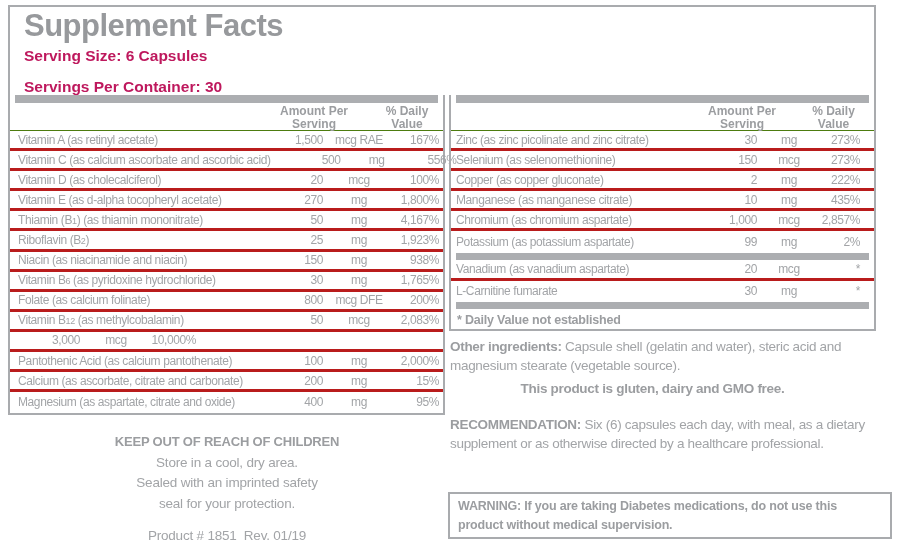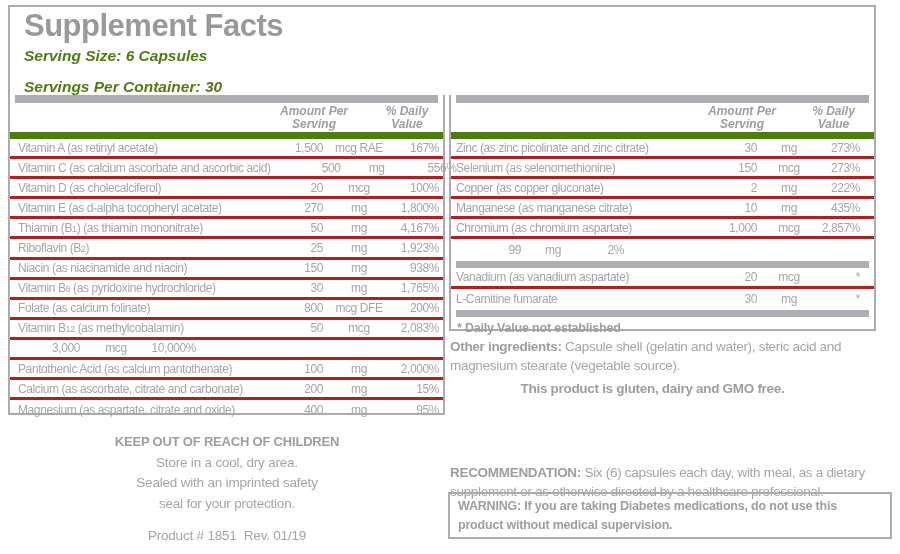--- a/index.html
+++ b/index.html
@@ -6,28 +6,28 @@
   #label{position:relative;width:900px;height:554px;background:#ffffff;overflow:hidden;
          font-family:"Liberation Sans","DejaVu Sans",sans-serif;color:#a2a4a7;}
   .abs{position:absolute;}
   
   #frame-header{left:8px;top:5px;width:868px;height:90px;border:2px solid #a9abae;border-bottom:none;box-sizing:border-box;}
   .colbox{box-sizing:border-box;border:2px solid #a9abae;border-top:none;}
   #left-box{left:8px;top:95px;width:437px;height:320px;}
   #right-box{left:449px;top:95px;width:427px;height:236px;}
   
   #title{left:24px;top:8px;font-size:31px;font-weight:bold;letter-spacing:-0.5px;color:#97999c;white-space:nowrap;}
-  .servline{left:24px;font-size:15.5px;font-weight:bold;color:#4d7c0f;white-space:nowrap;font-style:italic;}
+  .servline{left:24px;font-size:15.5px;font-weight:bold;color:#be185d;white-space:nowrap;}
   #serving-size{top:47px;}
   #servings-per-container{top:78px;}
   
   .bar{height:8px;background:#acaeb1;margin:0 5px;}
   .bar.mid{height:7px;margin:1px 5px;}
   
-  .thead{display:flex;align-items:flex-start;height:36px;border-bottom:7px solid #4d7c0f;box-sizing:border-box;font-style:italic;}
+  .thead{display:flex;align-items:flex-start;height:28px;border-bottom:1px solid #4d7c0f;box-sizing:border-box;}
   .thead .sp{flex:1;}
   .th{font-size:12px;font-weight:bold;line-height:12.5px;text-align:center;padding-top:2px;color:#9b9da0;}
   .row{display:flex;align-items:center;height:20.1px;border-bottom:3px solid #b91c1c;box-sizing:border-box;
        font-size:12px;letter-spacing:-0.4px;white-space:nowrap;}
   .rows .row:last-child{border-bottom:none;}
   .nm{overflow:visible;}
   .amt{text-align:right;flex:none;}
   .unit{text-align:center;flex:none;padding-left:4px;}
   .dv{text-align:right;flex:none;box-sizing:border-box;}
   
@@ -47,21 +47,21 @@
   .bnum{font-size:9px;}
   #footnote{font-size:12.5px;font-weight:bold;padding:3px 0 0 6px;letter-spacing:-0.2px;color:#9b9da0;}
   
   #bottom-left{left:62px;top:434px;width:330px;text-align:center;}
   #keep-out{font-size:13px;font-weight:bold;letter-spacing:-0.2px;color:#9b9da0;margin-bottom:4px;}
   .bl-line{font-size:13.5px;line-height:20.3px;letter-spacing:-0.2px;}
   #product-line{font-size:13.5px;margin-top:14px;letter-spacing:-0.2px;white-space:pre;}
   
   #other-ingredients{left:450px;top:337px;width:452px;font-size:13.5px;line-height:19px;letter-spacing:-0.3px;}
   #claim{left:450px;top:381px;width:405px;text-align:center;font-size:13.5px;font-weight:bold;letter-spacing:-0.3px;color:#9b9da0;}
-  #recommendation{left:450px;top:416px;width:418px;font-size:13.5px;line-height:18.5px;letter-spacing:-0.3px;margin-top:48px;}
+  #recommendation{left:450px;top:416px;width:418px;font-size:13.5px;line-height:18.5px;letter-spacing:-0.3px;}
   .lead{font-weight:bold;color:#9b9da0;}
   #warning-box{left:448px;top:492px;width:444px;height:47px;border:2px solid #a9abae;box-sizing:border-box;
                padding:3px 8px;font-size:12.5px;font-weight:bold;line-height:19px;letter-spacing:-0.2px;color:#9b9da0;}
 </style>
 </head>
 <body>
 
 <div id="label">
 
   <div class="abs" id="frame-header"></div>
@@ -226,20 +226,21 @@
   </div>
 
   <div class="row">
     <span class="nm">Chromium (as chromium aspartate)</span>
     <span class="amt">1,000</span>
     <span class="unit">mcg</span>
     <span class="dv">2,857%</span>
   </div>
 
   <div class="row">
+    <span class="nm">Potassium (as potassium aspartate)</span>
     <span class="amt">99</span>
     <span class="unit">mg</span>
     <span class="dv">2%</span>
   </div>
 </div>
     <div class="bar mid"></div>
     <div class="rows" id="right-rows-star">
   <div class="row">
     <span class="nm">Vanadium (as vanadium aspartate)</span>
     <span class="amt">20</span>

